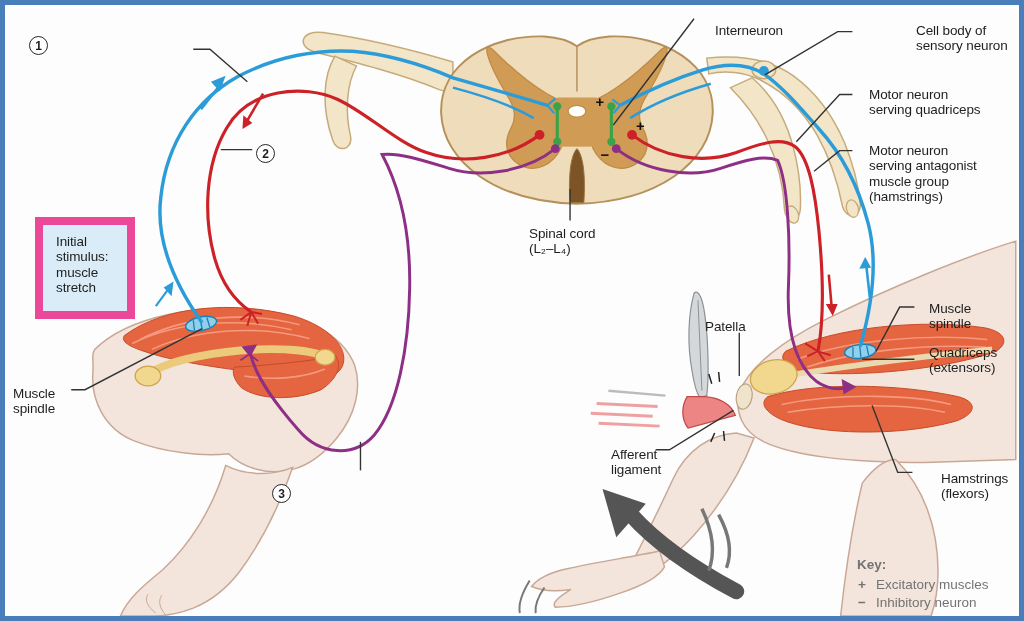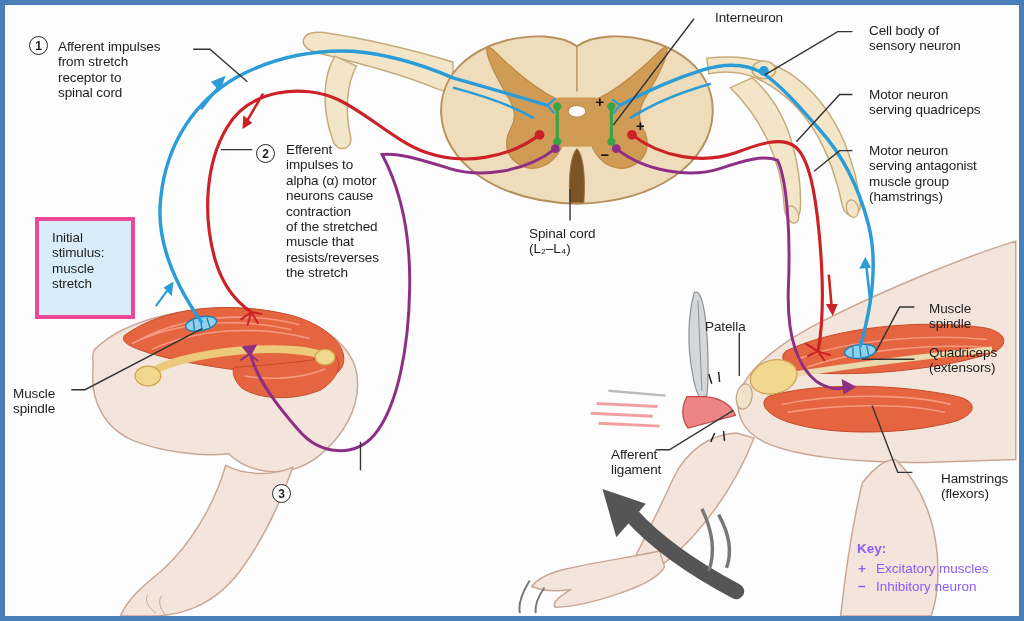--- a/index.html
+++ b/index.html
@@ -13,23 +13,23 @@
     position:absolute;font-size:13.5px;line-height:1.14;color:#1e1e1e;
     white-space:pre-line;letter-spacing:-0.1px;
   }
   .circ{
     position:absolute;width:19px;height:19px;border:1.7px solid #262626;border-radius:50%;
     background:#fff;display:flex;align-items:center;justify-content:center;
     font-size:12px;font-weight:bold;color:#1e1e1e;box-sizing:border-box;
   }
   .stim-box{
     position:absolute;left:30px;top:212px;width:100px;height:102px;box-sizing:border-box;
-    border:4px solid #ec4899;background:#d9ecf7;padding:9px 4px 0 13px;
-  }
-  .key-wrap{position:absolute;left:852px;top:536px;color:#8b5cf6;}
+    border:8px solid #ec4899;background:#d9ecf7;padding:9px 4px 0 13px;
+  }
+  .key-wrap{position:absolute;left:852px;top:552px;color:#737373;}
   .key-title{font-size:13.5px;font-weight:bold;margin-bottom:4px;}
   .key-row{display:flex;gap:9px;font-size:13.5px;line-height:1.35;}
   .key-sym{width:10px;font-weight:bold;text-align:center;}
   .mark{font:bold 15px "Liberation Sans","DejaVu Sans",sans-serif;fill:#111;}
 </style>
 </head>
 <body>
 
 <div id="stage">
 
@@ -182,40 +182,27 @@
     <polyline points="64,391 78,391 197,329"></polyline>
     <polyline points="743,333 743,377"></polyline>
     <polyline points="658,452 672,452 737,412"></polyline>
     <polyline points="921,307 906,307 882,352"></polyline>
     <polyline points="921,360 868,360"></polyline>
     <polyline points="919,475 904,475 878,407"></polyline>
   </g>
 </svg>
 
   <span class="circ" style="left:24px;top:31px">1</span>
-  <div class="lbl" style="left:53px;top:34px;width:142px">Afferent impulses
-from stretch
-receptor to
-spinal cord</div>
 
   <span class="circ" style="left:251px;top:139px">2</span>
-  <div class="lbl" style="left:281px;top:137px;width:132px">Efferent
-impulses to
-alpha (α) motor
-neurons cause
-contraction
-of the stretched
-muscle that
-resists/reverses
-the stretch</div>
 
   <span class="circ" style="left:267px;top:479px">3</span>
 
-  <div class="lbl" style="left:710px;top:5px">Interneuron</div>
-  <div class="lbl" style="left:864px;top:18px">Cell body of
+  <div class="lbl" style="left:710px;top:18px">Interneuron</div>
+  <div class="lbl" style="left:911px;top:18px">Cell body of
 sensory neuron</div>
   <div class="lbl" style="left:864px;top:82px">Motor neuron
 serving quadriceps</div>
   <div class="lbl" style="left:864px;top:138px">Motor neuron
 serving antagonist
 muscle group
 (hamstrings)</div>
   <div class="lbl" style="left:524px;top:221px">Spinal cord
 (L₂–L₄)</div>
 

